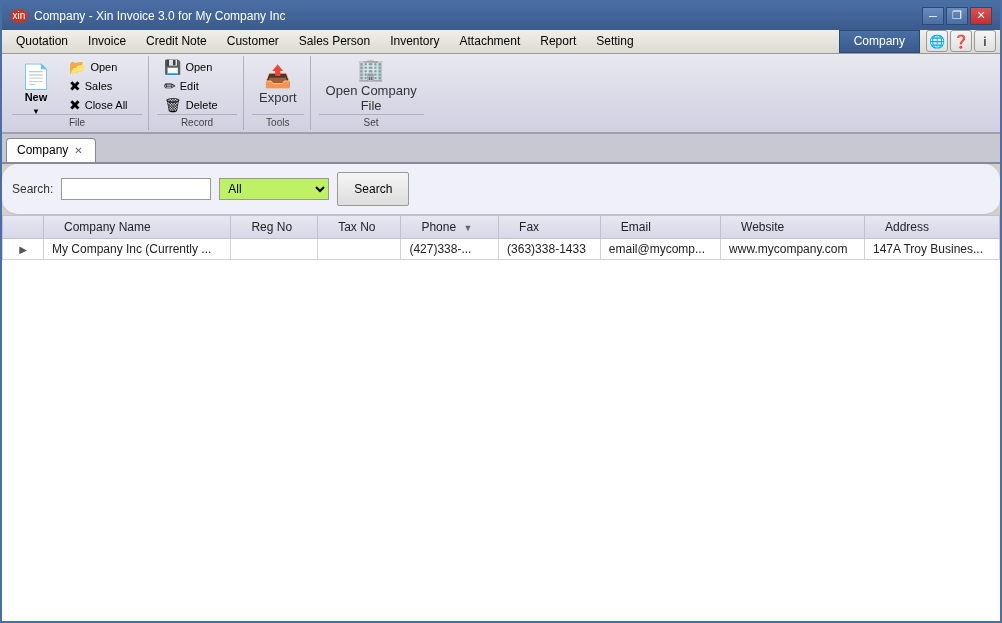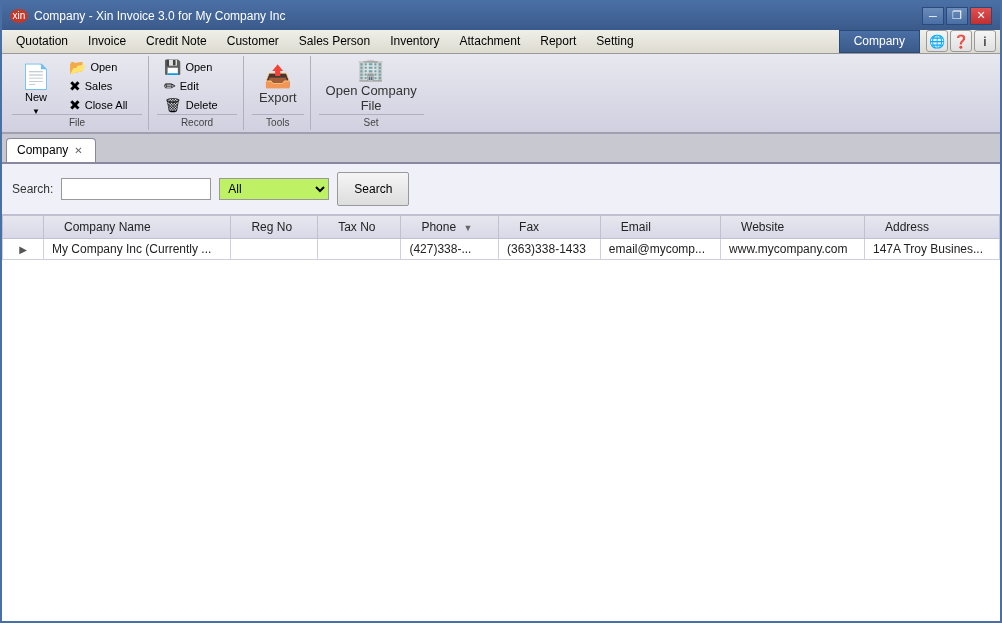--- a/index.html
+++ b/index.html
@@ -205,20 +205,21 @@
     }
 
     
     .search-bar {
       background: #f0f0f8;
       padding: 8px 10px;
       display: flex;
       align-items: center;
       gap: 8px;
       border-bottom: 1px solid #c0c0d0;
+      border-radius: 16px;
     }
     .search-label { font-size: 12px; color: #333; }
     .search-input {
       border: 1px solid #999;
       padding: 2px 6px;
       font-size: 12px;
       width: 150px;
       background: white;
       height: 22px;
     }
@@ -322,21 +323,21 @@
   </div>
 
   <div class="ribbon">
 
     <div class="ribbon-group">
       <div class="ribbon-buttons">
 
         <div style="display:flex;flex-direction:column;align-items:center;height:56px;width:48px;">
           <div class="new-btn-main">
             <span style="font-size:24px;">📄</span>
-            <span style="font-size:11px;">New</span>
+            <span style="font-size:11px;font-weight:bold;">New</span>
           </div>
           <div class="new-btn-arrow">▼</div>
         </div>
 
         <div class="ribbon-small-group">
           <div class="ribbon-btn-small">
             <span class="ribbon-btn-small-icon">📂</span>
             <span>Open</span>
           </div>
           <div class="ribbon-btn-small">

